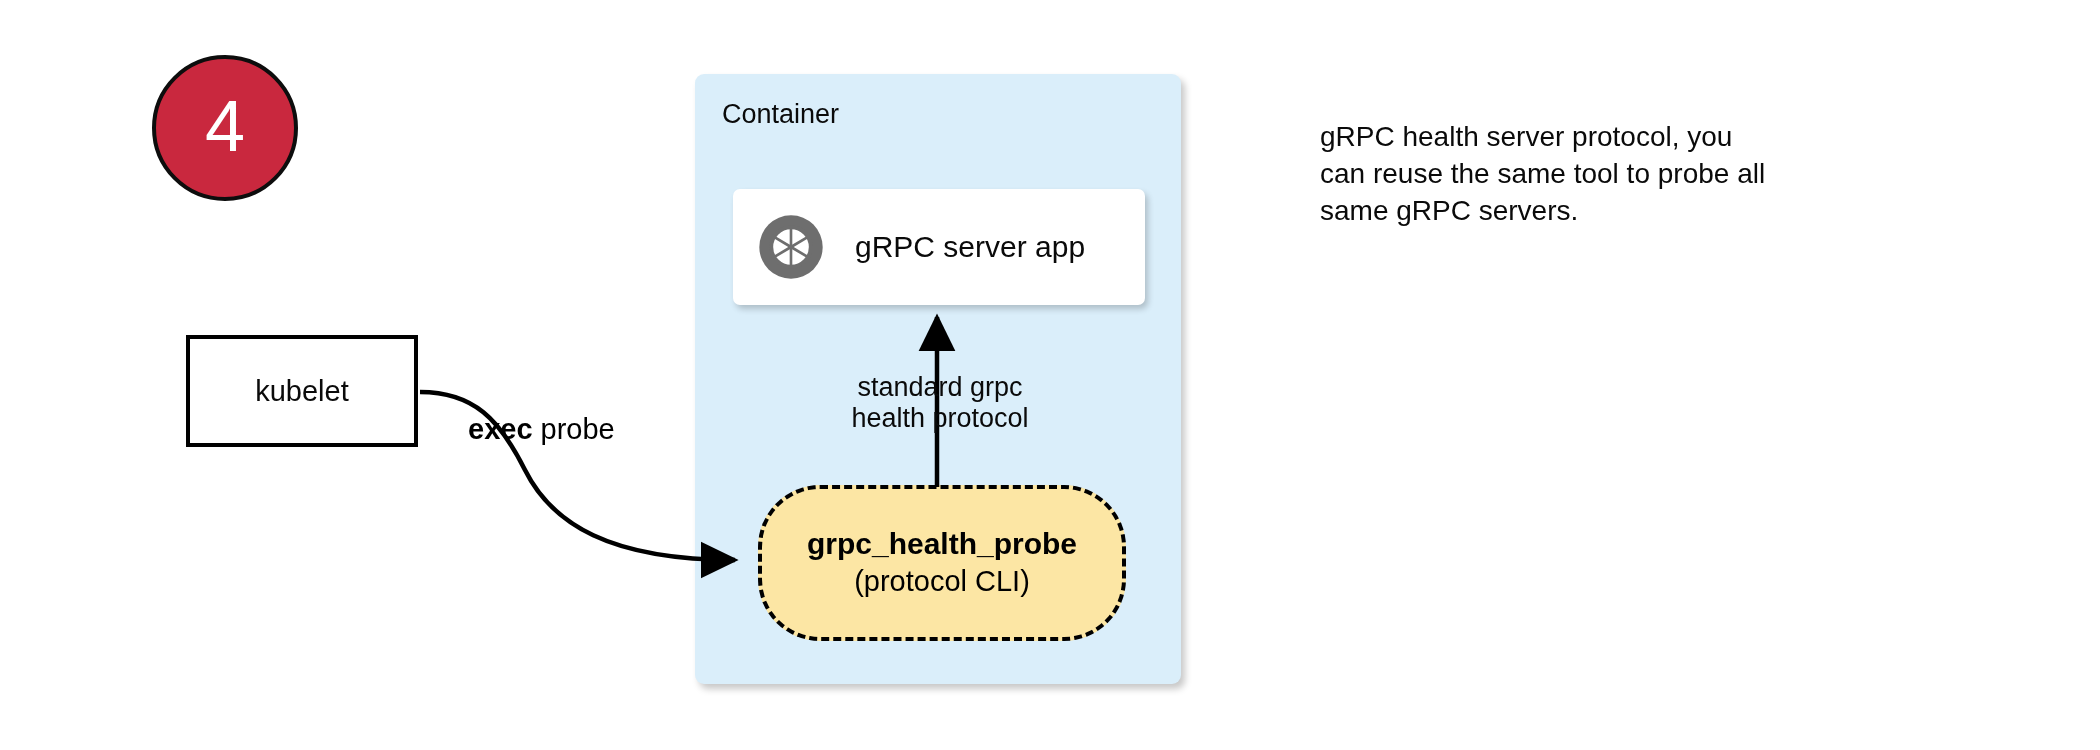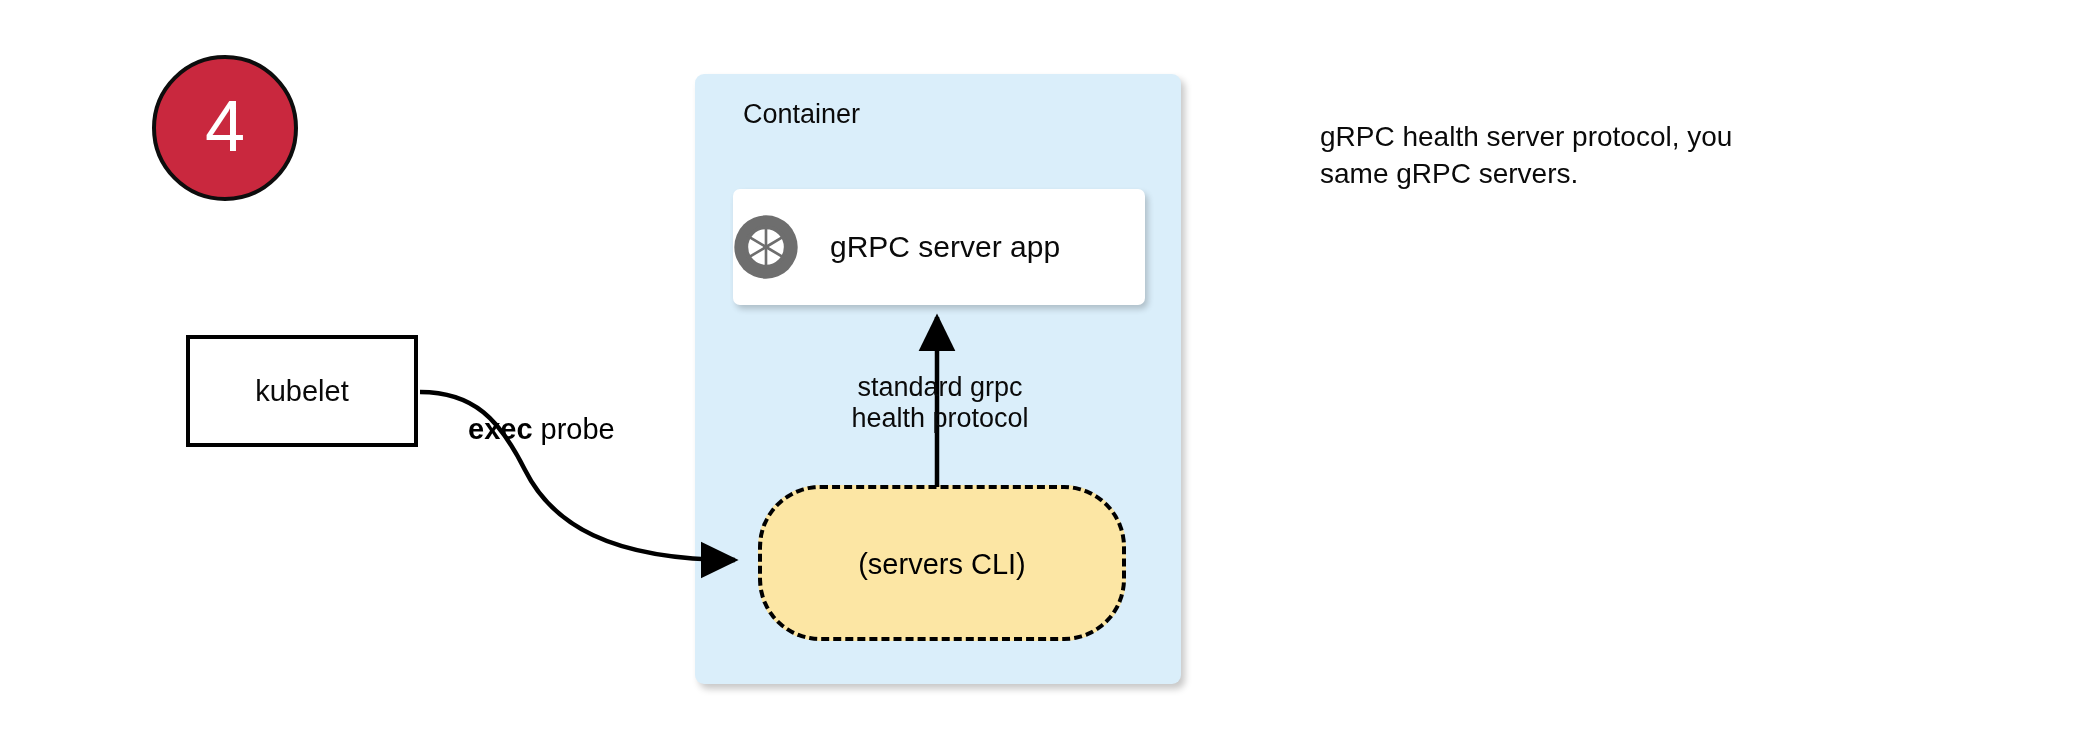--- a/index.html
+++ b/index.html
@@ -51,35 +51,35 @@
     border-radius: 9px;
     box-shadow: 4px 5px 7px rgba(0,0,0,0.22);
   }
   #container-label {
     position: absolute;
     left: 27px;
     top: 24px;
     font-size: 27px;
     line-height: 1.2;
     color: #0a0a0a;
-    margin-left: 21px;
   }
 
   
   #grpc-server-card {
     position: absolute;
     left: 733px;
     top: 189px;
     width: 412px;
     height: 116px;
     background: #ffffff;
     border-radius: 7px;
     box-shadow: 3px 4px 6px rgba(0,0,0,0.20);
     display: flex;
     align-items: center;
+    padding-left: 25px;
     box-sizing: border-box;
   }
   #grpc-icon {
     width: 66px;
     height: 66px;
     flex: 0 0 66px;
     display: block;
   }
   #grpc-server-label {
     font-size: 30px;
@@ -213,21 +213,22 @@
     <circle cx="50" cy="50" r="30" fill="none" stroke="#6E6E6E" stroke-width="6"></circle>
   </svg>
   <span id="grpc-server-label">gRPC server app</span>
 </div>
 
 <div id="kubelet-box">
   <span id="kubelet-label">kubelet</span>
 </div>
 
 <div id="probe-node">
-  <span id="probe-subtitle">(servers CLI)</span>
+  <span id="probe-title">grpc_health_probe</span>
+  <span id="probe-subtitle">(protocol CLI)</span>
 </div>
 
 <svg id="edges">
   <defs>
     <marker id="arrowhead" markerWidth="9" markerHeight="9" refX="7.6" refY="4.5" orient="auto" markerUnits="strokeWidth">
       <path d="M0,0.4 L8.4,4.5 L0,8.6 z" fill="#000000"></path>
     </marker>
   </defs>
 
   <path d="M420,392 C474,392 500,420 525,470 C552,524 610,560 735,560" fill="none" stroke="#000000" stroke-width="4.5" marker-end="url(#arrowhead)"></path>
@@ -237,14 +238,15 @@
 
 <div id="exec-probe-label"><span class="bold">exec</span><span> probe</span></div>
 
 <div id="protocol-label">
   <div>standard grpc</div>
   <div>health protocol</div>
 </div>
 
 <div id="annotation">
   <div>gRPC health server protocol, you</div>
+  <div>can reuse the same tool to probe all</div>
   <div>same gRPC servers.</div>
 </div>
 
 </body></html>

